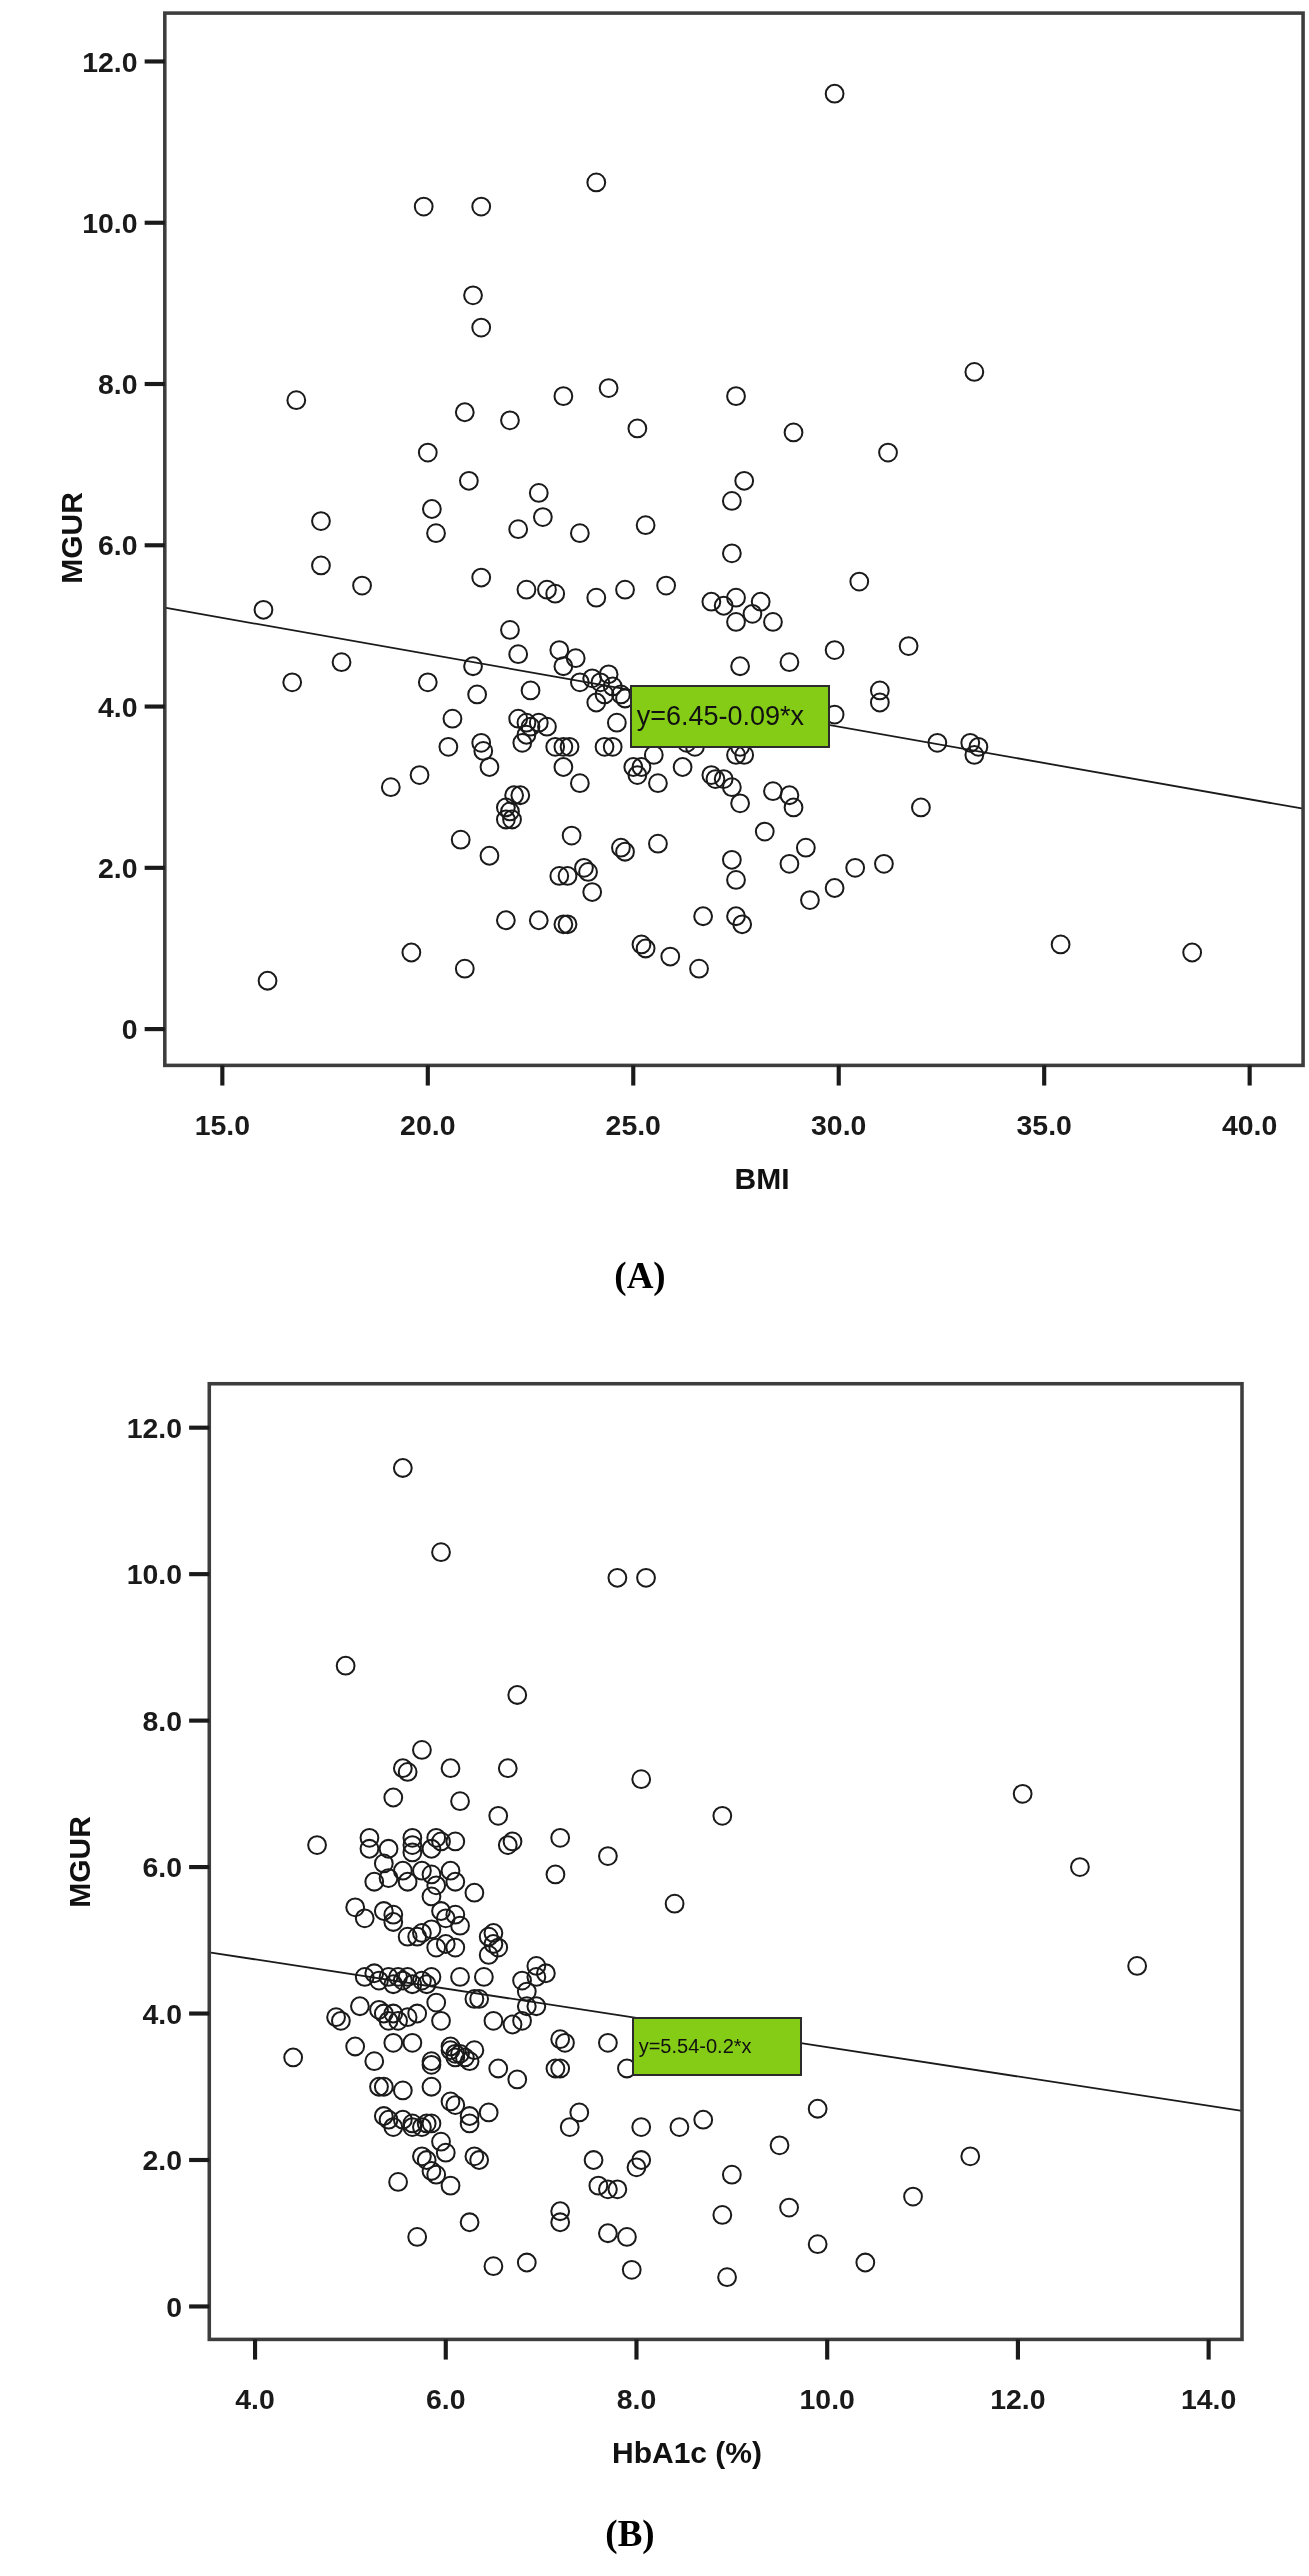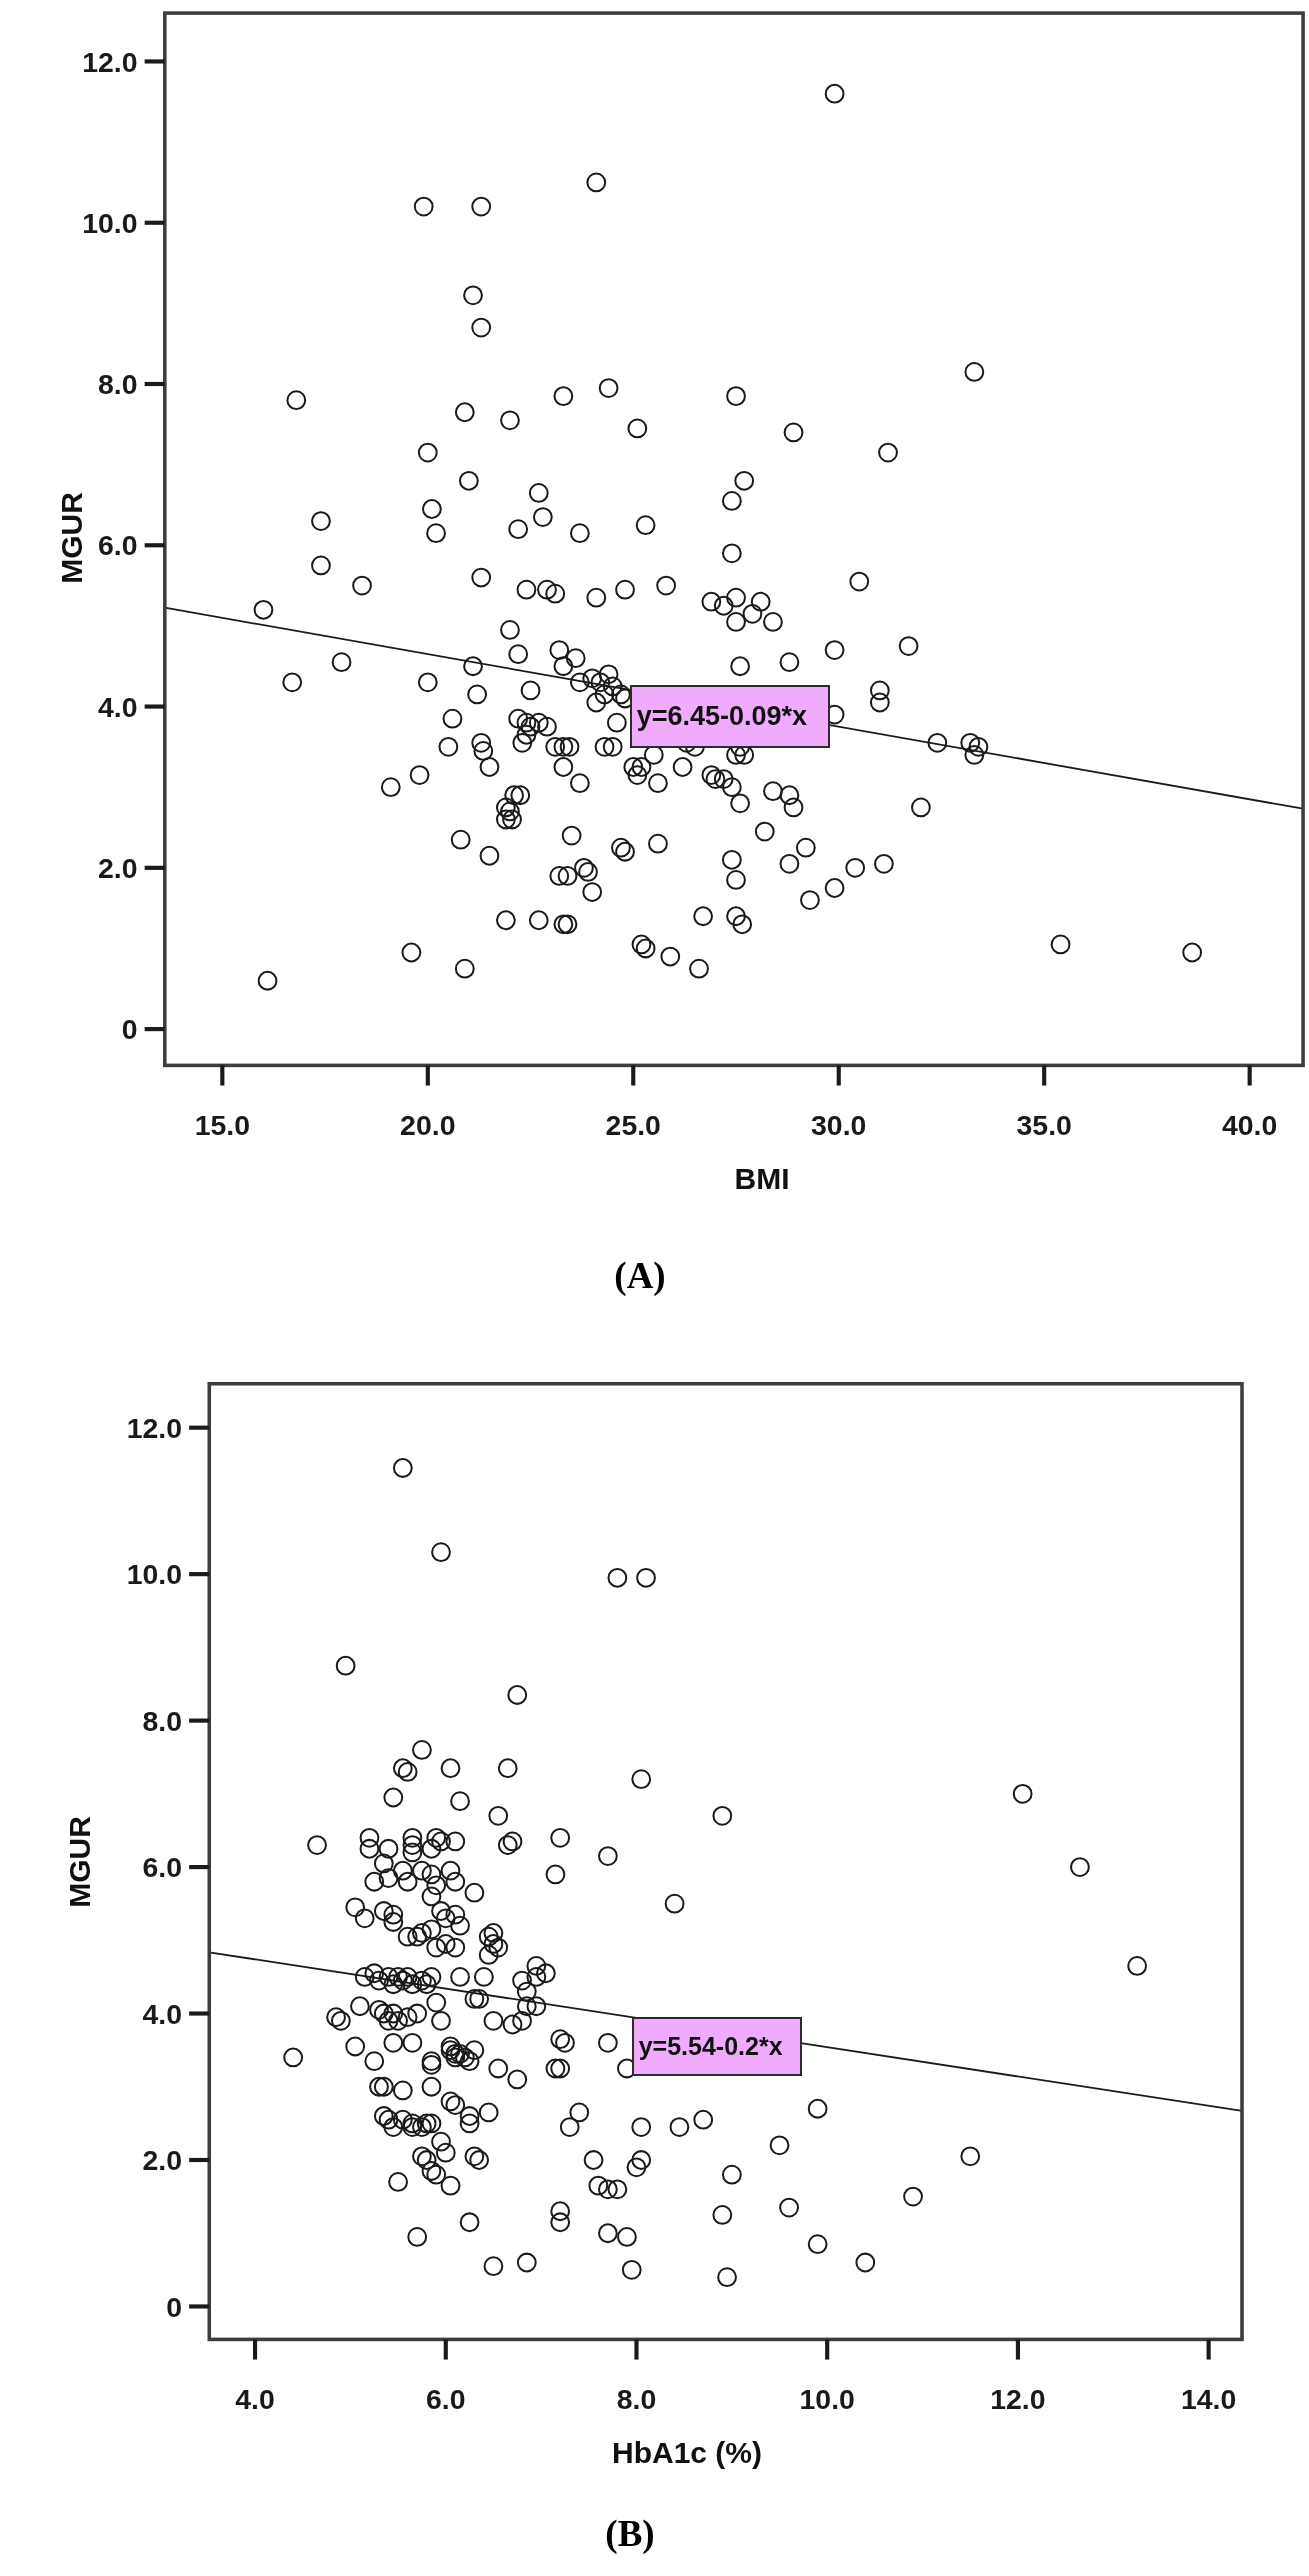--- a/index.html
+++ b/index.html
@@ -2,23 +2,23 @@
 <html style="font-size:9.5px"><head>
 <meta charset="utf-8">
 <style>
   html,body{margin:0;padding:0;background:#ffffff;}
   #page{position:relative;width:1309px;height:2576px;background:#ffffff;overflow:hidden;
         font-family:"Liberation Sans", sans-serif;}
   #fig-svg{position:absolute;left:0;top:0;z-index:1;}
   .axis-title{position:absolute;z-index:3;font-weight:bold;font-size:30px;color:#111;
               transform:translate(-50%,-50%);white-space:nowrap;}
   .axis-title.vert{transform:translate(-50%,-50%) rotate(-90deg);}
-  .eq-box{position:absolute;z-index:4;background:#f0abfc;border:2.4px solid #2b2b2b;
+  .eq-box{position:absolute;z-index:4;background:#84cc16;border:2.4px solid #2b2b2b;
           font-size:27px;color:#111;display:flex;align-items:center;padding-left:4.7px;
-          box-sizing:border-box;white-space:nowrap;font-weight:bold;}
+          box-sizing:border-box;white-space:nowrap;}
   .panel-caption{position:absolute;z-index:3;font-family:"Liberation Serif", serif;
                  font-weight:bold;font-size:37px;color:#000;transform:translate(-50%,-50%);
                  white-space:nowrap;}
 </style>
 </head>
 <body>
 
 <div id="page">
   <svg id="fig-svg" width="1309" height="2576" viewBox="0 0 2208 4345">
       <g>
@@ -434,16 +434,16 @@
       </g>
     </svg>
 
   <div class="axis-title vert" style="left:72px; top:538px;">MGUR</div>
   <div class="axis-title" style="left:734px; top:1179px;margin-left:28px;">BMI</div>
   <div class="eq-box" style="left:630px; top:685px; width:200px; height:63px;">y=6.45-0.09*x</div>
   <div class="panel-caption" style="left:640px; top:1275px;">(A)</div>
 
   <div class="axis-title vert" style="left:80px; top:1862px;">MGUR</div>
   <div class="axis-title" style="left:687px; top:2453px;">HbA1c (%)</div>
-  <div class="eq-box" style="left:632px; top:2017px; width:170px; height:59px; font-size:25px;">y=5.54-0.2*x</div>
+  <div class="eq-box" style="left:632px; top:2017px; width:170px; height:59px; font-size:20px;">y=5.54-0.2*x</div>
   <div class="panel-caption" style="left:630px; top:2533px;">(B)</div>
 </div>
 
 
 </body></html>

